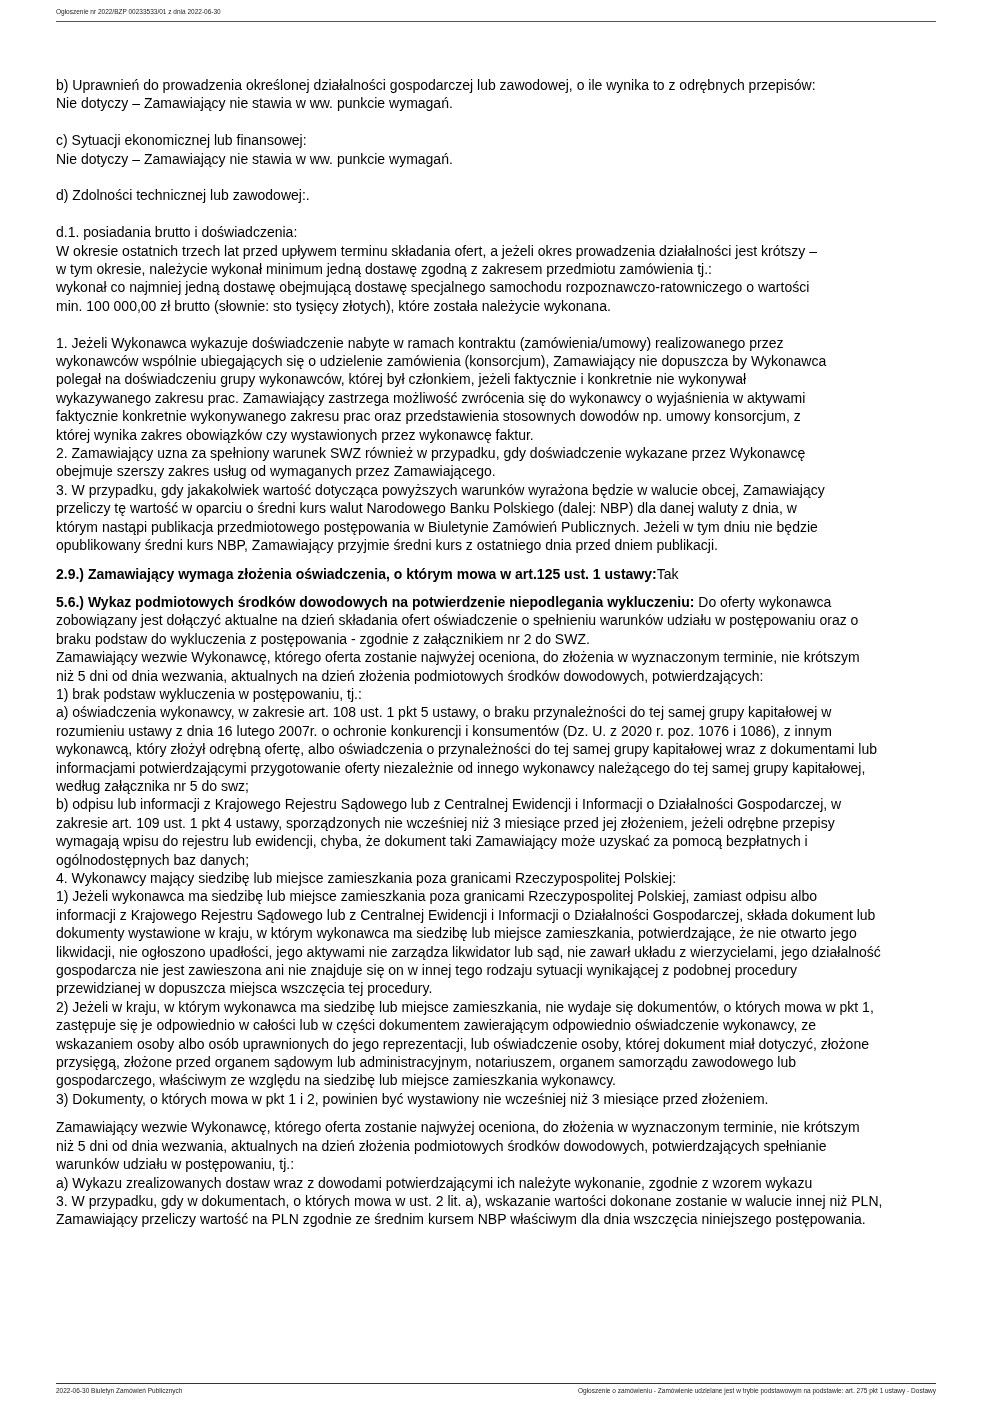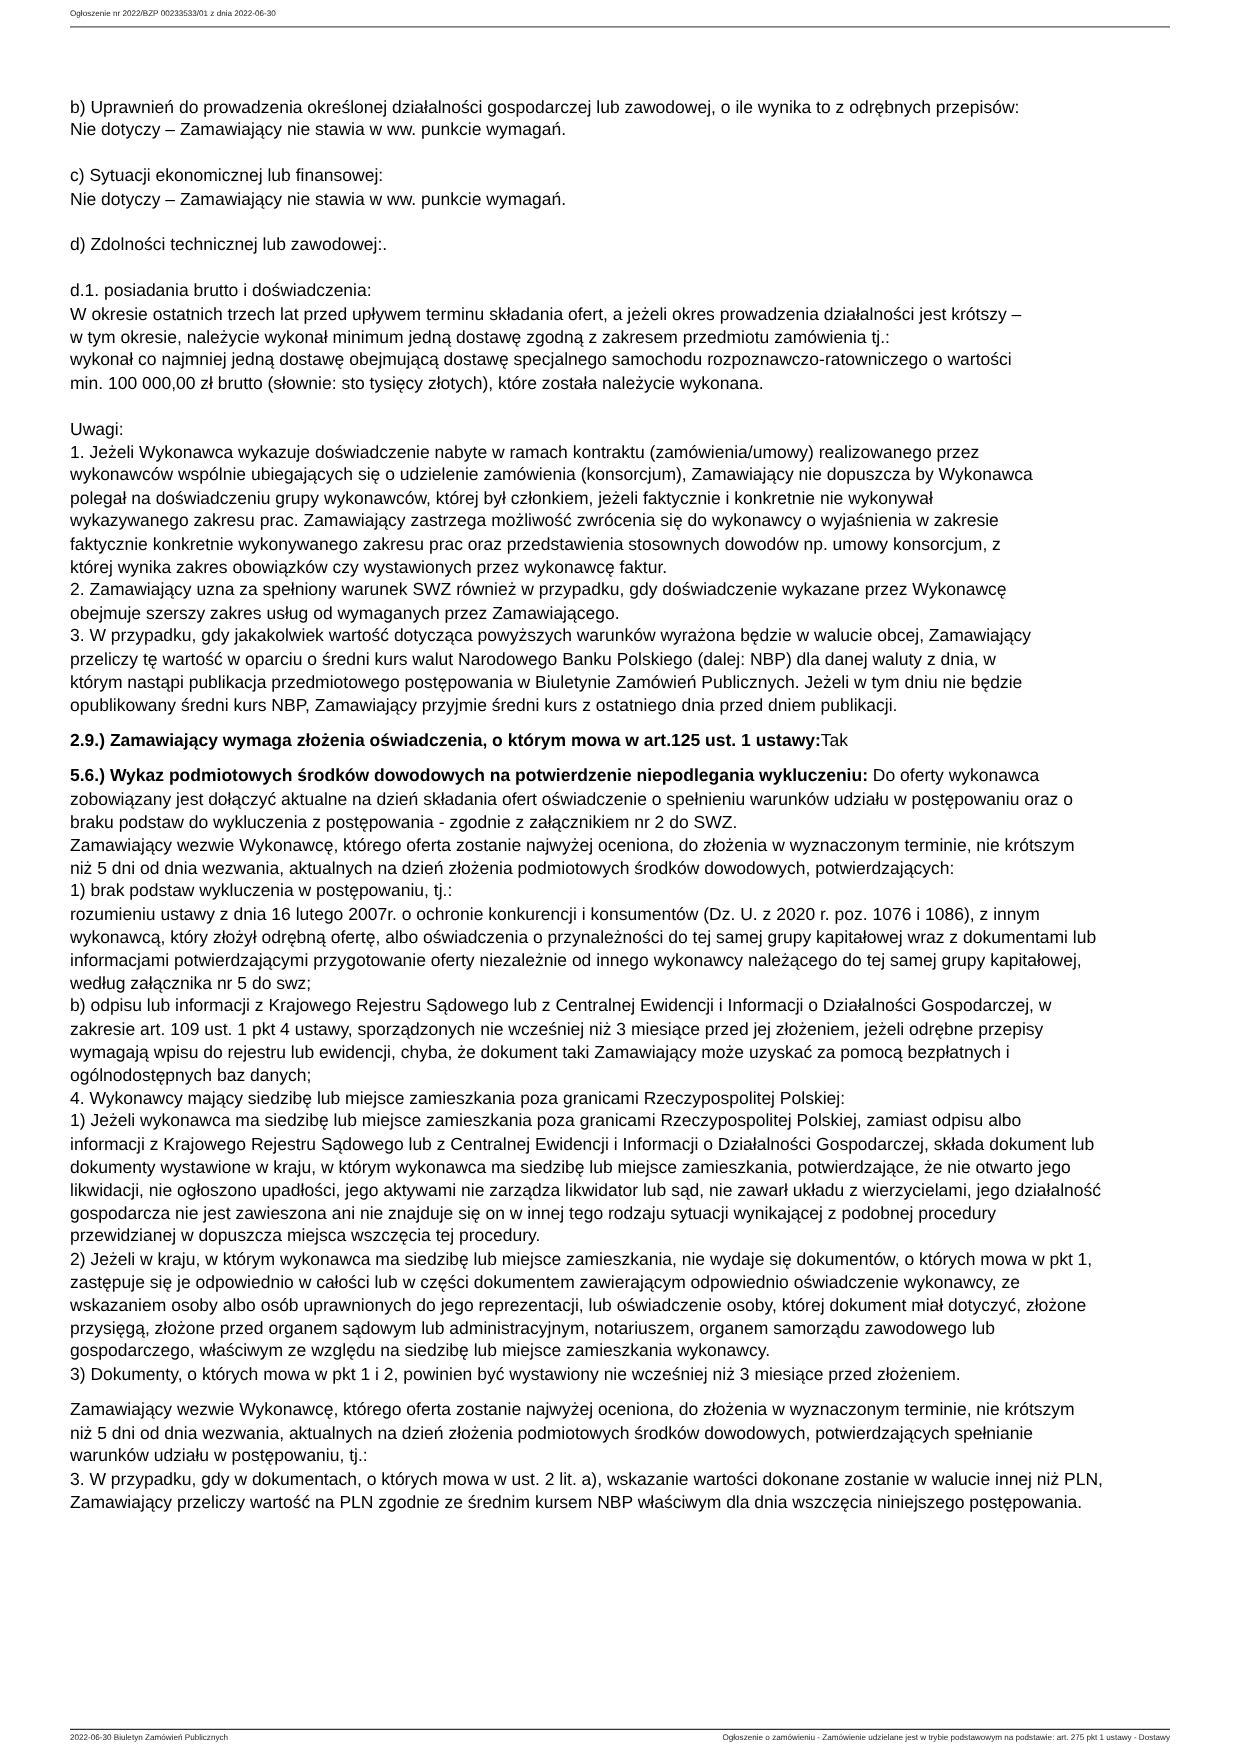--- a/index.html
+++ b/index.html
@@ -41,25 +41,24 @@
   <div class="gap"></div>
   <div class="lines">
       <p>d.1. posiadania brutto i doświadczenia:</p>
       <p>W okresie ostatnich trzech lat przed upływem terminu składania ofert, a jeżeli okres prowadzenia działalności jest krótszy –</p>
       <p>w tym okresie, należycie wykonał minimum jedną dostawę zgodną z zakresem przedmiotu zamówienia tj.:</p>
       <p>wykonał co najmniej jedną dostawę obejmującą dostawę specjalnego samochodu rozpoznawczo-ratowniczego o wartości</p>
       <p>min. 100 000,00 zł brutto (słownie: sto tysięcy złotych), które została należycie wykonana.</p>
     </div>
   <div class="gap"></div>
   <div class="lines">
-      <p>Uwagi:</p>
       <p>1. Jeżeli Wykonawca wykazuje doświadczenie nabyte w ramach kontraktu (zamówienia/umowy) realizowanego przez</p>
       <p>wykonawców wspólnie ubiegających się o udzielenie zamówienia (konsorcjum), Zamawiający nie dopuszcza by Wykonawca</p>
       <p>polegał na doświadczeniu grupy wykonawców, której był członkiem, jeżeli faktycznie i konkretnie nie wykonywał</p>
-      <p>wykazywanego zakresu prac. Zamawiający zastrzega możliwość zwrócenia się do wykonawcy o wyjaśnienia w zakresie</p>
+      <p>wykazywanego zakresu prac. Zamawiający zastrzega możliwość zwrócenia się do wykonawcy o wyjaśnienia w aktywami</p>
       <p>faktycznie konkretnie wykonywanego zakresu prac oraz przedstawienia stosownych dowodów np. umowy konsorcjum, z</p>
       <p>której wynika zakres obowiązków czy wystawionych przez wykonawcę faktur.</p>
       <p>2. Zamawiający uzna za spełniony warunek SWZ również w przypadku, gdy doświadczenie wykazane przez Wykonawcę</p>
       <p>obejmuje szerszy zakres usług od wymaganych przez Zamawiającego.</p>
       <p>3. W przypadku, gdy jakakolwiek wartość dotycząca powyższych warunków wyrażona będzie w walucie obcej, Zamawiający</p>
       <p>przeliczy tę wartość w oparciu o średni kurs walut Narodowego Banku Polskiego (dalej: NBP) dla danej waluty z dnia, w</p>
       <p>którym nastąpi publikacja przedmiotowego postępowania w Biuletynie Zamówień Publicznych. Jeżeli w tym dniu nie będzie</p>
       <p>opublikowany średni kurs NBP, Zamawiający przyjmie średni kurs z ostatniego dnia przed dniem publikacji.</p>
     </div>
   <div class="gap-sm"></div>
@@ -70,20 +69,21 @@
   <div class="gap-sm"></div>
 
   <div>
     <p><span class="b">5.6.) Wykaz podmiotowych środków dowodowych na potwierdzenie niepodlegania wykluczeniu:</span><span> Do oferty wykonawca</span></p>
     <div class="lines">
         <p>zobowiązany jest dołączyć aktualne na dzień składania ofert oświadczenie o spełnieniu warunków udziału w postępowaniu oraz o</p>
         <p>braku podstaw do wykluczenia z postępowania - zgodnie z załącznikiem nr 2 do SWZ.</p>
         <p>Zamawiający wezwie Wykonawcę, którego oferta zostanie najwyżej oceniona, do złożenia w wyznaczonym terminie, nie krótszym</p>
         <p>niż 5 dni od dnia wezwania, aktualnych na dzień złożenia podmiotowych środków dowodowych, potwierdzających:</p>
         <p>1) brak podstaw wykluczenia w postępowaniu, tj.:</p>
+        <p>a) oświadczenia wykonawcy, w zakresie art. 108 ust. 1 pkt 5 ustawy, o braku przynależności do tej samej grupy kapitałowej w</p>
         <p>rozumieniu ustawy z dnia 16 lutego 2007r. o ochronie konkurencji i konsumentów (Dz. U. z 2020 r. poz. 1076 i 1086), z innym</p>
         <p>wykonawcą, który złożył odrębną ofertę, albo oświadczenia o przynależności do tej samej grupy kapitałowej wraz z dokumentami lub</p>
         <p>informacjami potwierdzającymi przygotowanie oferty niezależnie od innego wykonawcy należącego do tej samej grupy kapitałowej,</p>
         <p>według załącznika nr 5 do swz;</p>
         <p>b) odpisu lub informacji z Krajowego Rejestru Sądowego lub z Centralnej Ewidencji i Informacji o Działalności Gospodarczej, w</p>
         <p>zakresie art. 109 ust. 1 pkt 4 ustawy, sporządzonych nie wcześniej niż 3 miesiące przed jej złożeniem, jeżeli odrębne przepisy</p>
         <p>wymagają wpisu do rejestru lub ewidencji, chyba, że dokument taki Zamawiający może uzyskać za pomocą bezpłatnych i</p>
         <p>ogólnodostępnych baz danych;</p>
         <p>4. Wykonawcy mający siedzibę lub miejsce zamieszkania poza granicami Rzeczypospolitej Polskiej:</p>
         <p>1) Jeżeli wykonawca ma siedzibę lub miejsce zamieszkania poza granicami Rzeczypospolitej Polskiej, zamiast odpisu albo</p>
@@ -100,20 +100,21 @@
         <p>3) Dokumenty, o których mowa w pkt 1 i 2, powinien być wystawiony nie wcześniej niż 3 miesiące przed złożeniem.</p>
       </div>
   </div>
   <div class="gap-sm"></div>
 
   <div>
     <div class="lines">
         <p>Zamawiający wezwie Wykonawcę, którego oferta zostanie najwyżej oceniona, do złożenia w wyznaczonym terminie, nie krótszym</p>
         <p>niż 5 dni od dnia wezwania, aktualnych na dzień złożenia podmiotowych środków dowodowych, potwierdzających spełnianie</p>
         <p>warunków udziału w postępowaniu, tj.:</p>
+        <p>a) Wykazu zrealizowanych dostaw wraz z dowodami potwierdzającymi ich należyte wykonanie, zgodnie z wzorem wykazu</p>
         <p>3. W przypadku, gdy w dokumentach, o których mowa w ust. 2 lit. a), wskazanie wartości dokonane zostanie w walucie innej niż PLN,</p>
         <p>Zamawiający przeliczy wartość na PLN zgodnie ze średnim kursem NBP właściwym dla dnia wszczęcia niniejszego postępowania.</p>
       </div>
   </div>
 </div>
 
 <div class="page-footer">
   <span>2022-06-30 Biuletyn Zamówień Publicznych</span>
   <span class="right">Ogłoszenie o zamówieniu - Zamówienie udzielane jest w trybie podstawowym na podstawie: art. 275 pkt 1 ustawy - Dostawy</span>
 </div>

